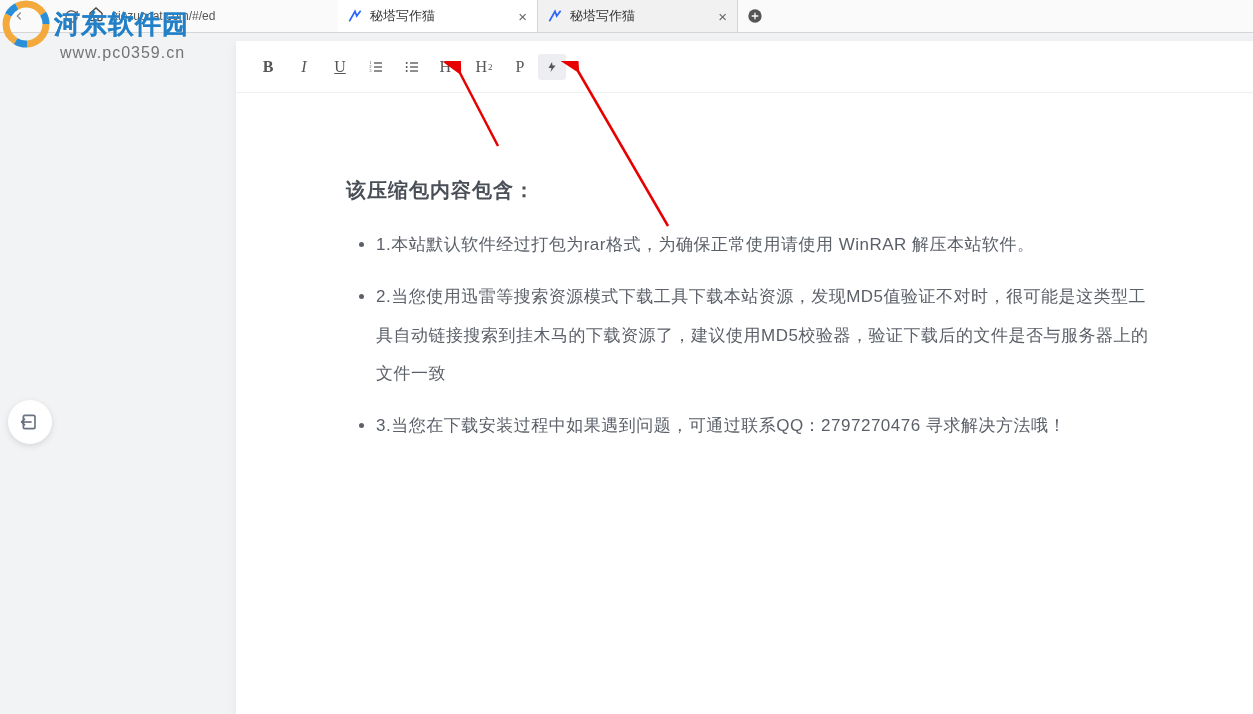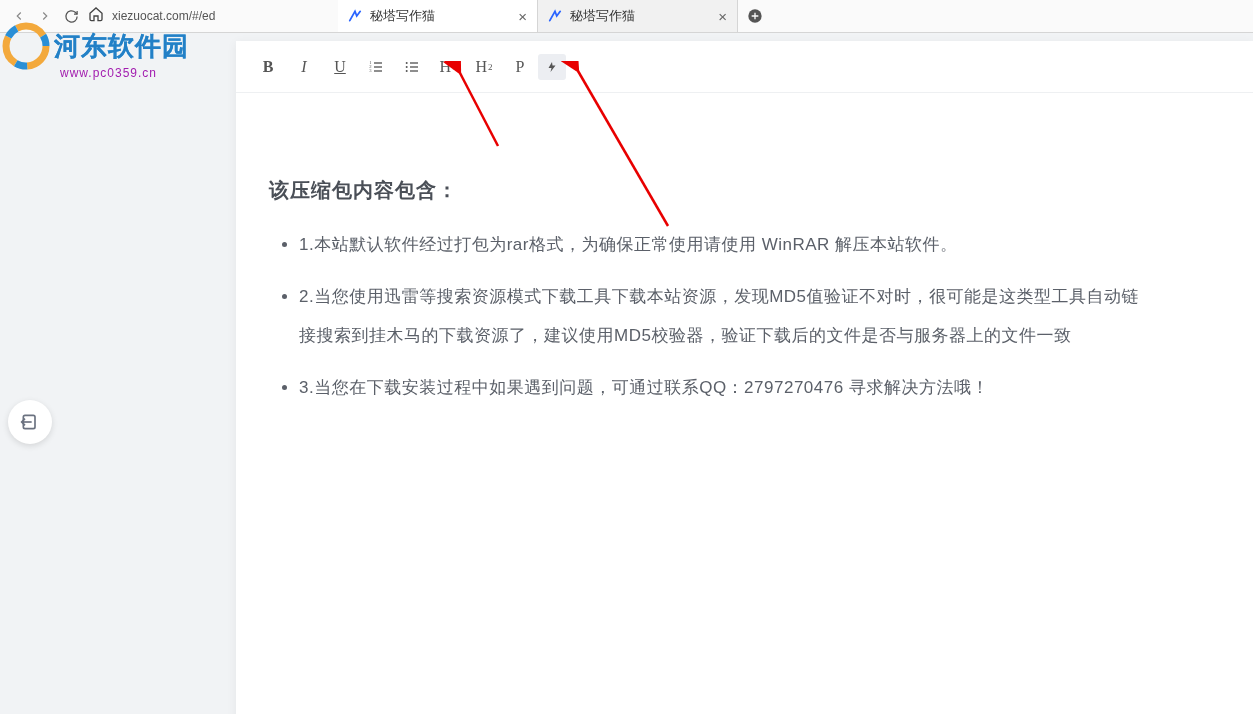--- a/index.html
+++ b/index.html
@@ -57,36 +57,35 @@
   .new-tab {
     width: 34px; display:flex; align-items:center; justify-content:center;
     color:#555; font-size: 20px; cursor:pointer;
   }
   
   .watermark {
     position: absolute;
     left: 2px; top: 0;
     pointer-events: none;
     z-index: 50;
-    margin-top: 22px;
   }
   .watermark .logo-row { display:flex; align-items:center; gap:4px; }
   .wm-logo {
     width: 48px; height: 48px;
     position:relative;
   }
   .wm-text {
     font-size: 26px;
     font-weight: 700;
     background: linear-gradient(180deg,#2a8fd6 0,#2a8fd6 100%);
     -webkit-background-clip: text;
     color: #2380c6;
     letter-spacing: 1px;
   }
-  .wm-sub { font-size: 12px; color:#a21caf; letter-spacing:1px; margin-left:58px; margin-top:-4px;}
+  .wm-sub { font-size: 16px; color:#737373; letter-spacing:1px; margin-left:58px; margin-top:-4px;}
   
   .workspace {
     position:absolute; top:33px; bottom:0; left:0; right:0;
     background:#f1f3f5;
   }
   .leftgutter {
     position:absolute; left:0; top:0; bottom:0; width:60px;
   }
   .exit-btn {
     position:absolute; left:8px; top: 367px;
@@ -128,21 +127,21 @@
   .tb-right {
     position:absolute; right: 18px; top: 0; bottom:0;
     display:flex; align-items:center; gap: 10px;
     color:#8a8f99; font-size: 12px;
   }
   .saved { display:flex; align-items:center; gap:5px; color:#2a64ff;}
   .saved span{ color:#8a8f99;}
   .divider { width:1px; height: 14px; background:#d8dbe0;}
   
   .doc {
-    padding: 64px 100px 40px 33px;
+    padding: 64px 100px 40px 110px;
     color:#444;
     position: relative;
   }
   .doc h2 {
     font-size: 20px;
     font-weight: 700;
     color:#4a4f57;
     margin: 20px 0 22px 0;
     letter-spacing: 1px;
   }

